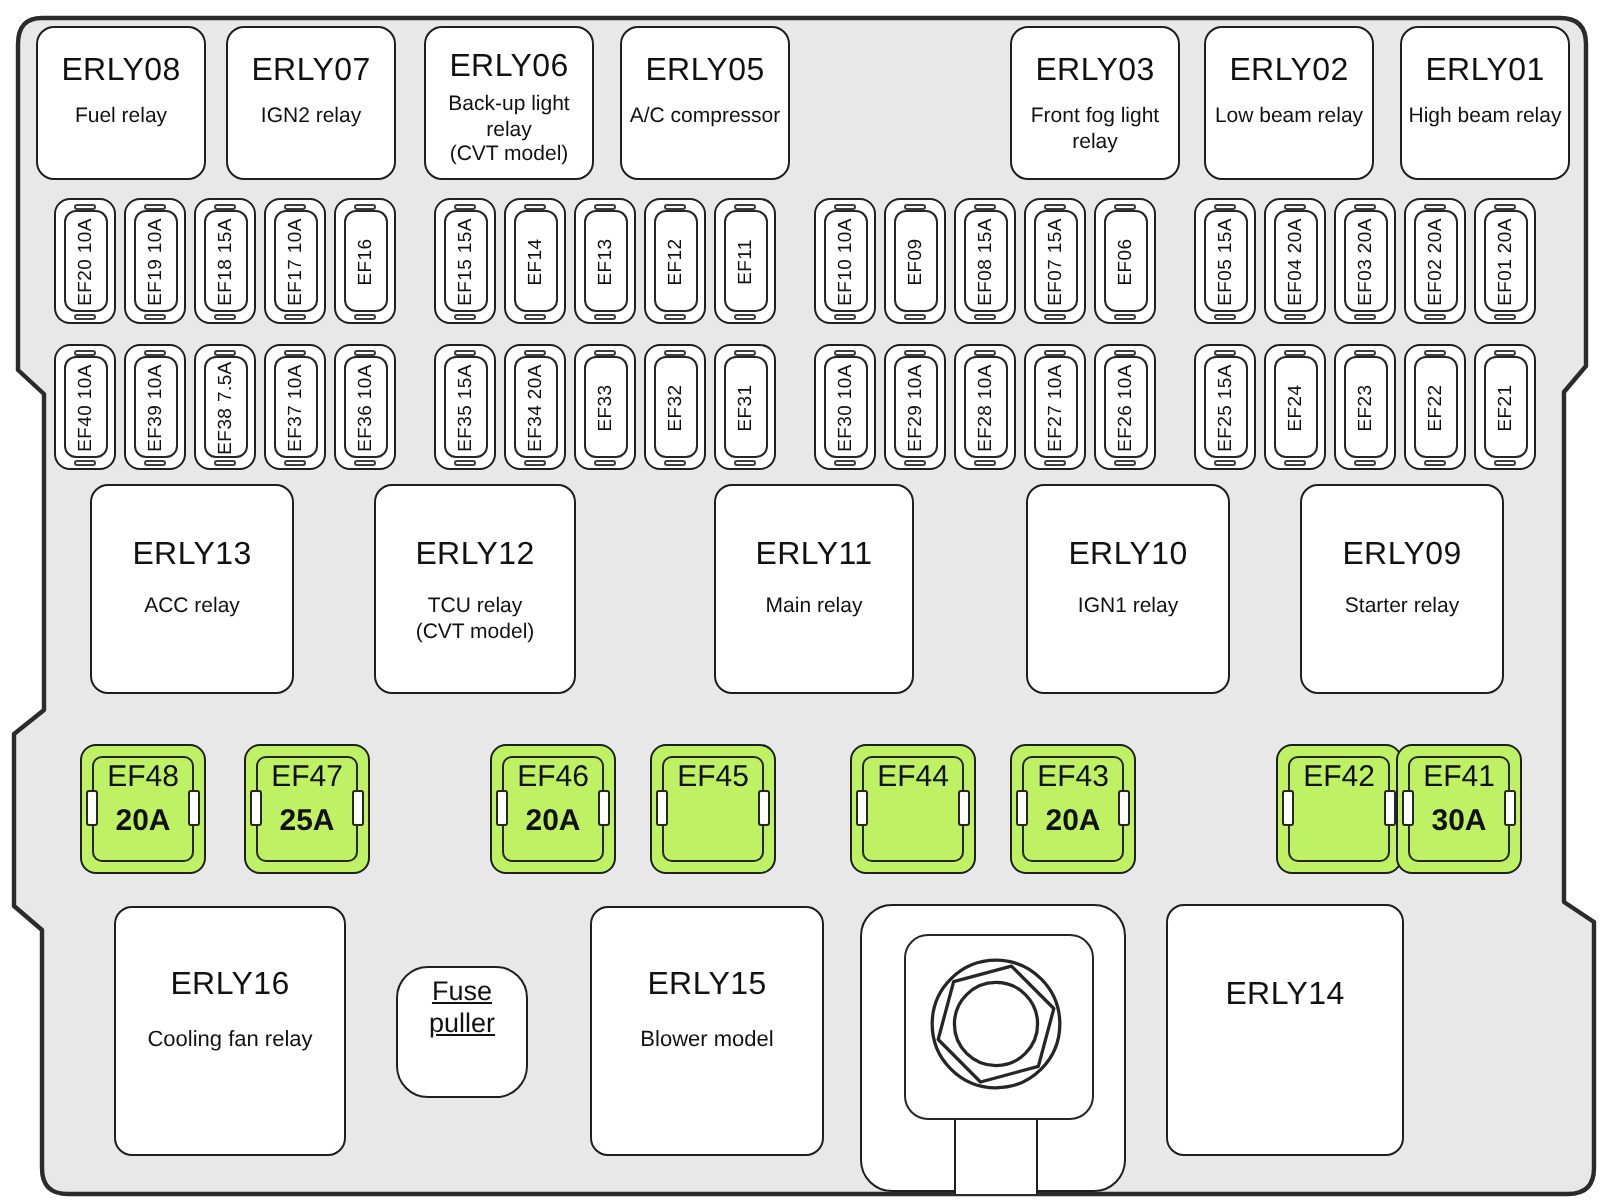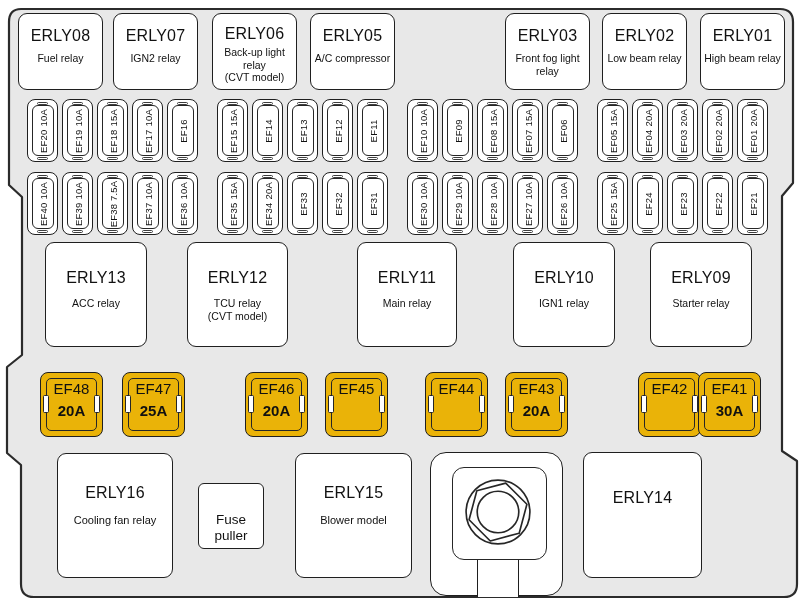--- a/index.html
+++ b/index.html
@@ -39,36 +39,36 @@
   }
   .cts::before{top:1.5px;}
   .cts::after{bottom:1.5px;}
   .vtxt{
     position:absolute;left:50%;top:50%;
     transform:translate(-50%,-50%) rotate(-90deg);
     font-size:9.5px;white-space:nowrap;letter-spacing:.2px;
   }
   
   .sqf{
-    position:absolute;width:63px;height:65px;background:#eab308;
+    position:absolute;width:63px;height:65px;background:#bef264;
     border:1.6px solid #1f1f1f;border-radius:8px;box-sizing:border-box;text-align:center;
   }
   .sqf::before,.sqf::after{
     content:"";position:absolute;top:22px;width:6px;height:18px;background:#fff;
     border:1.2px solid #262626;border-radius:1.5px;z-index:1;box-sizing:border-box;
   }
   .sqf::before{left:2px;}
   .sqf::after{right:2px;}
   .sqin{position:absolute;left:5px;right:5px;top:5px;bottom:5px;
     border:1.3px solid #262626;border-radius:5px;}
   .sq-id{position:relative;font-size:15px;margin-top:7px;}
   .sq-amp{position:relative;font-size:15px;margin-top:5px;font-weight:bold;}
   
-  .puller{border-radius:6px;font-size:13.5px;line-height:16px;
-    display:flex;align-items:flex-end;justify-content:center;padding:4px;}
+  .puller{border-radius:16px;font-size:13.5px;line-height:16px;
+    display:flex;align-items:flex-start;justify-content:center;padding:4px;text-decoration:underline;}
   
   .bolt-outer{border-radius:16px;}
   .bolt-inner{position:absolute;left:21px;top:14px;width:93px;height:91px;
     background:#fff;border:1.5px solid #262626;border-radius:12px;}
   .stem{
     position:absolute;left:46px;top:104px;width:42px;height:40px;background:#fff;
     border-left:1.6px solid #1f1f1f;border-right:1.6px solid #1f1f1f;box-sizing:border-box;
   }
 </style>
 </head>

